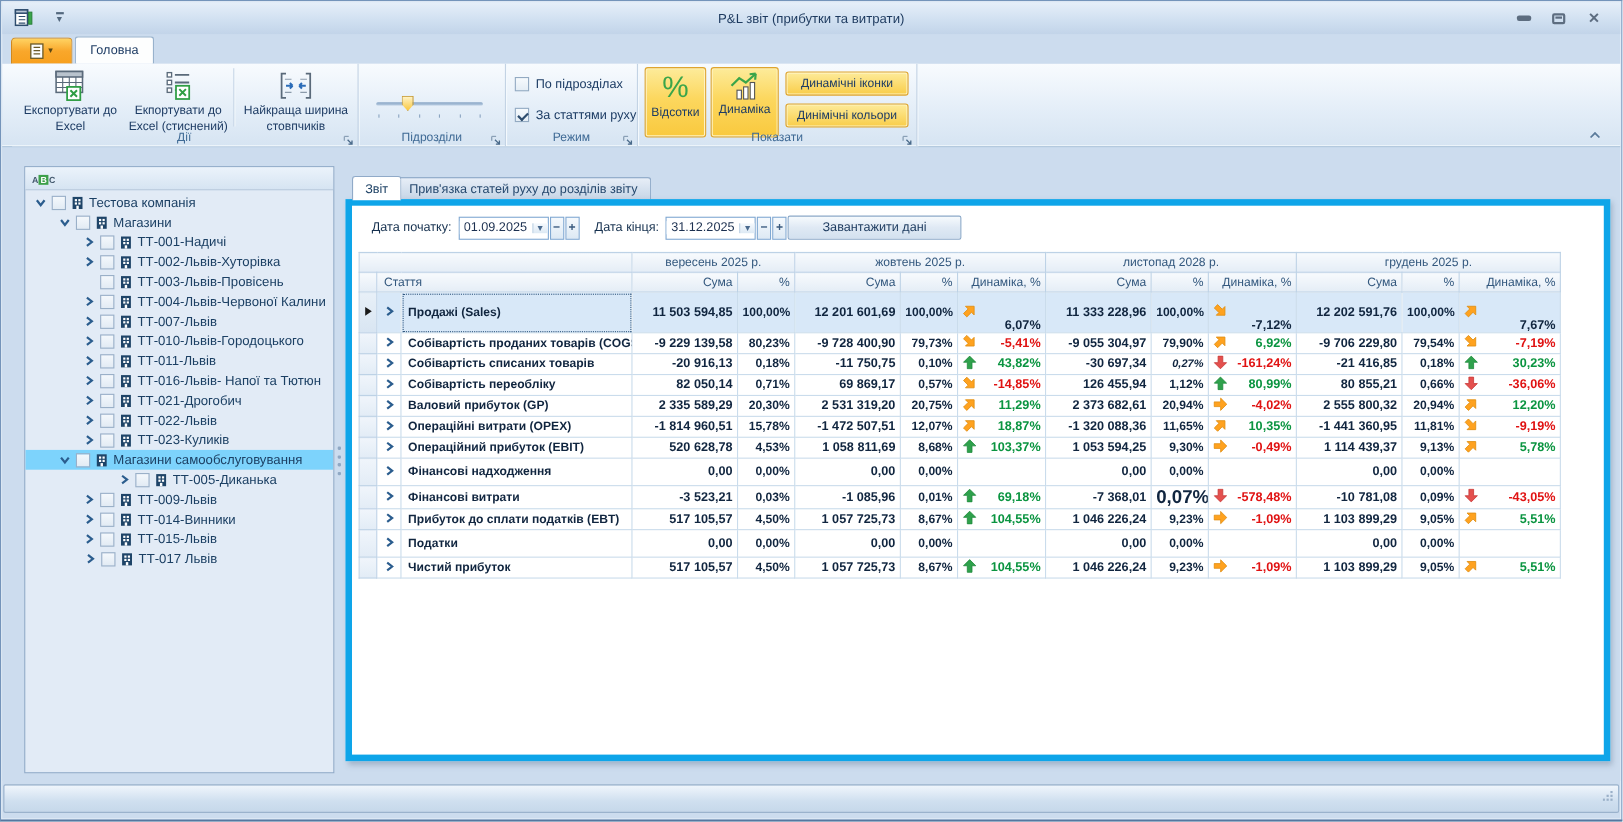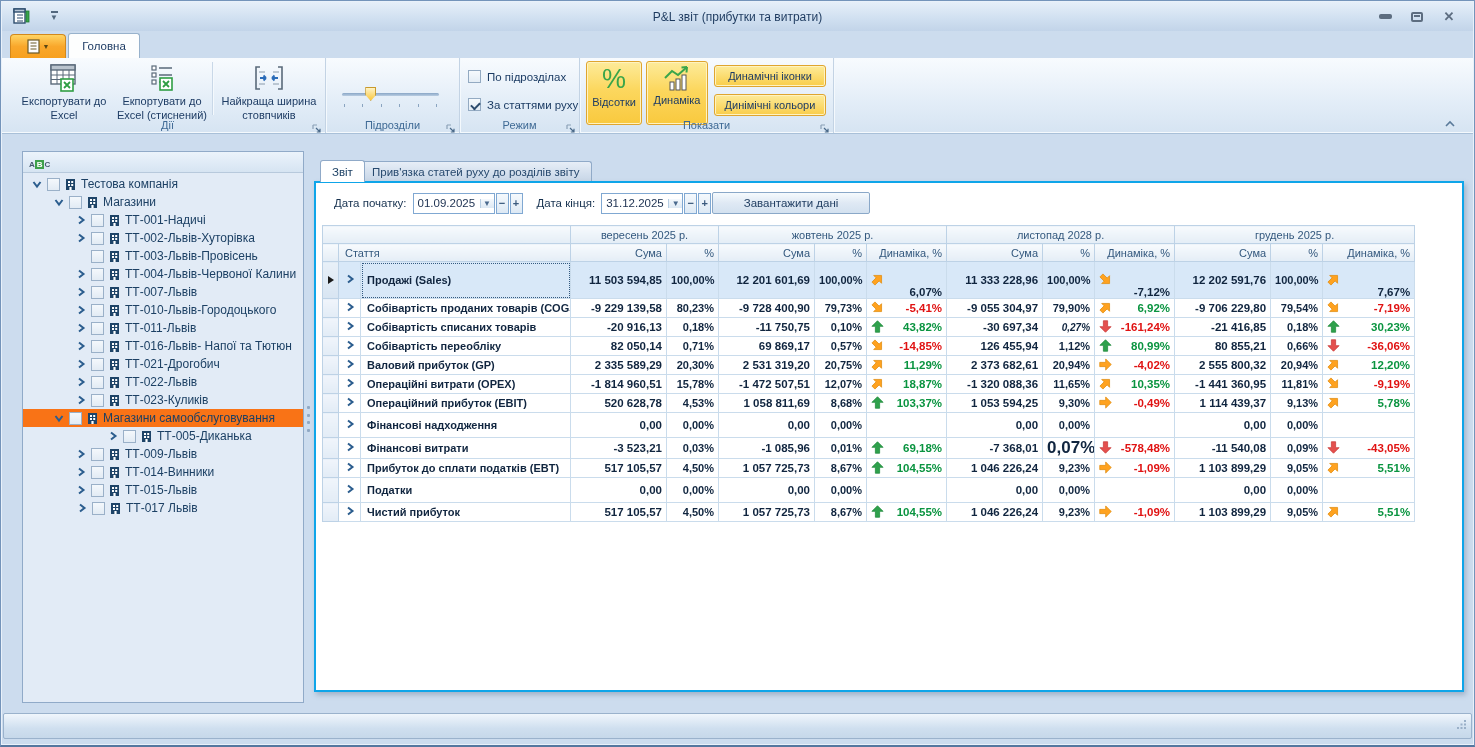--- a/index.html
+++ b/index.html
@@ -75,39 +75,39 @@
 
   
   .tree-panel{ position:absolute; left:20px; top:17px; width:282px; height:552px;
     border:1px solid #90aac8; background:#e2ebf6; overflow:hidden; }
   .tree-header{ height:21px; background:linear-gradient(#ebf3fb,#d6e4f2); border-bottom:1px solid #b7c9dc;
     display:flex; align-items:center; padding-left:6px; }
   .abc-ch{ font-size:8px; font-weight:bold; color:#44596e; line-height:10px; }
   .abc-1{ color:#fff; background:#3da04a; padding:0 1.5px; margin:0 0.5px; }
   .tree-body{ padding-top:2px; }
   .tree-row{ height:18px; display:flex; align-items:center; gap:4px; font-size:12px; color:#1c4064; white-space:nowrap; }
-  .tree-row.sel{ background:#f97316;align-items:center; }
+  .tree-row.sel{ background:#7dd3fc;align-items:center; }
   .tree-exp{ width:12px; height:12px; display:inline-flex; align-items:center; justify-content:center; flex:0 0 12px;}
   .tree-cb{ width:13px; height:13px; background:linear-gradient(#f4f8fc,#e2ebf4); border:1px solid #9ab0c8; flex:0 0 13px;}
   .tree-ico{ width:13px; height:13px; display:inline-flex; flex:0 0 13px;}
 
   .splitter-handle{ position:absolute; left:304px; top:272px; width:5px; height:26px;
     display:flex; flex-direction:column; align-items:center; justify-content:space-between;}
   .splitter-handle i{ width:3px; height:3px; background:#8fa8c4; border-radius:1px;}
 
   
   .rep-tab{ position:absolute; font-size:11.5px; display:flex; align-items:center; padding:0 11px;
     border:1px solid #90aac8; border-bottom:none; border-radius:3px 3px 0 0; }
   .rep-tab.active{ left:318px; top:26px; height:22px; background:#fff; color:#1c4064; z-index:3; }
   .rep-tab.inactive{ left:358px; top:27px; height:21px; background:linear-gradient(#e7eef7,#cfdcEB 70%,#c8d6e6);
     color:#27496e; z-index:1; }
 
   
   .report-panel{ position:absolute; left:312px; top:47px; width:1150px; height:511px; background:#fff;
-    border:2px solid #0ea5e9; box-shadow:2px 3px 5px rgba(80,100,130,.35); z-index:2; }
+    border:6px solid #0ea5e9; box-shadow:2px 3px 5px rgba(80,100,130,.35); z-index:2; }
   .daterow{ position:absolute; left:18px; top:9px; height:22px; display:flex; align-items:center; font-size:11.5px; color:#16314f; }
   .date-label{ margin-right:6px; }
   .date-editor{ display:flex; align-items:stretch; height:21px; margin-right:14px; }
   .de-box{ display:flex; align-items:center; border:1px solid #80a8d2; background:#fff; }
   .de-box input{ width:66px; border:none; outline:none; font:11.5px "Liberation Sans",sans-serif; color:#1c3050; padding:0 4px; }
   .de-drop{ width:14px; display:flex; align-items:center; justify-content:center; border-left:1px solid #b7cde2;
     background:linear-gradient(#f5f9fd,#dde9f4); color:#4a6a8e; font-size:8px; }
   .de-btn{ width:13px; margin-left:1px; border:1px solid #80a8d2; background:linear-gradient(#f5f9fd,#dde9f4);
     display:flex; align-items:center; justify-content:center; color:#3a5a7e; font-size:11px; font-weight:bold; }
   .load-btn{ position:absolute; left:378px; top:0; width:158px; height:22px; border:1px solid #8aa8c8; border-radius:2px;
@@ -1076,21 +1076,21 @@
                 <td class="num">-7 368,01</td>
                 <td class="num" style="font-size: 17px;">0,07%</td>
                 <td class="dyncell">
                   <span class="dynflex">
                     <span><svg width="13" height="13" viewBox="0 0 14 14">
                         <path d="M7 0.8 L13 6.8 L9.3 6.8 L9.3 13.2 L4.7 13.2 L4.7 6.8 L1 6.8 Z" fill="#E4504E" stroke="#C83A38" stroke-width="0.8" transform="rotate(180,7,7)"></path>
                       </svg></span>
                     <span class="dyn-neg">-578,48%</span>
                   </span>
                 </td>
-                <td class="num">-11 540,08</td>
+                <td class="num">-10 781,08</td>
                 <td class="num" style="font-size: 11px;">0,09%</td>
                 <td class="dyncell">
                   <span class="dynflex">
                     <span><svg width="13" height="13" viewBox="0 0 14 14">
                         <path d="M7 0.8 L13 6.8 L9.3 6.8 L9.3 13.2 L4.7 13.2 L4.7 6.8 L1 6.8 Z" fill="#E4504E" stroke="#C83A38" stroke-width="0.8" transform="rotate(180,7,7)"></path>
                       </svg></span>
                     <span class="dyn-neg">-43,05%</span>
                   </span>
                 </td>
               </tr>

